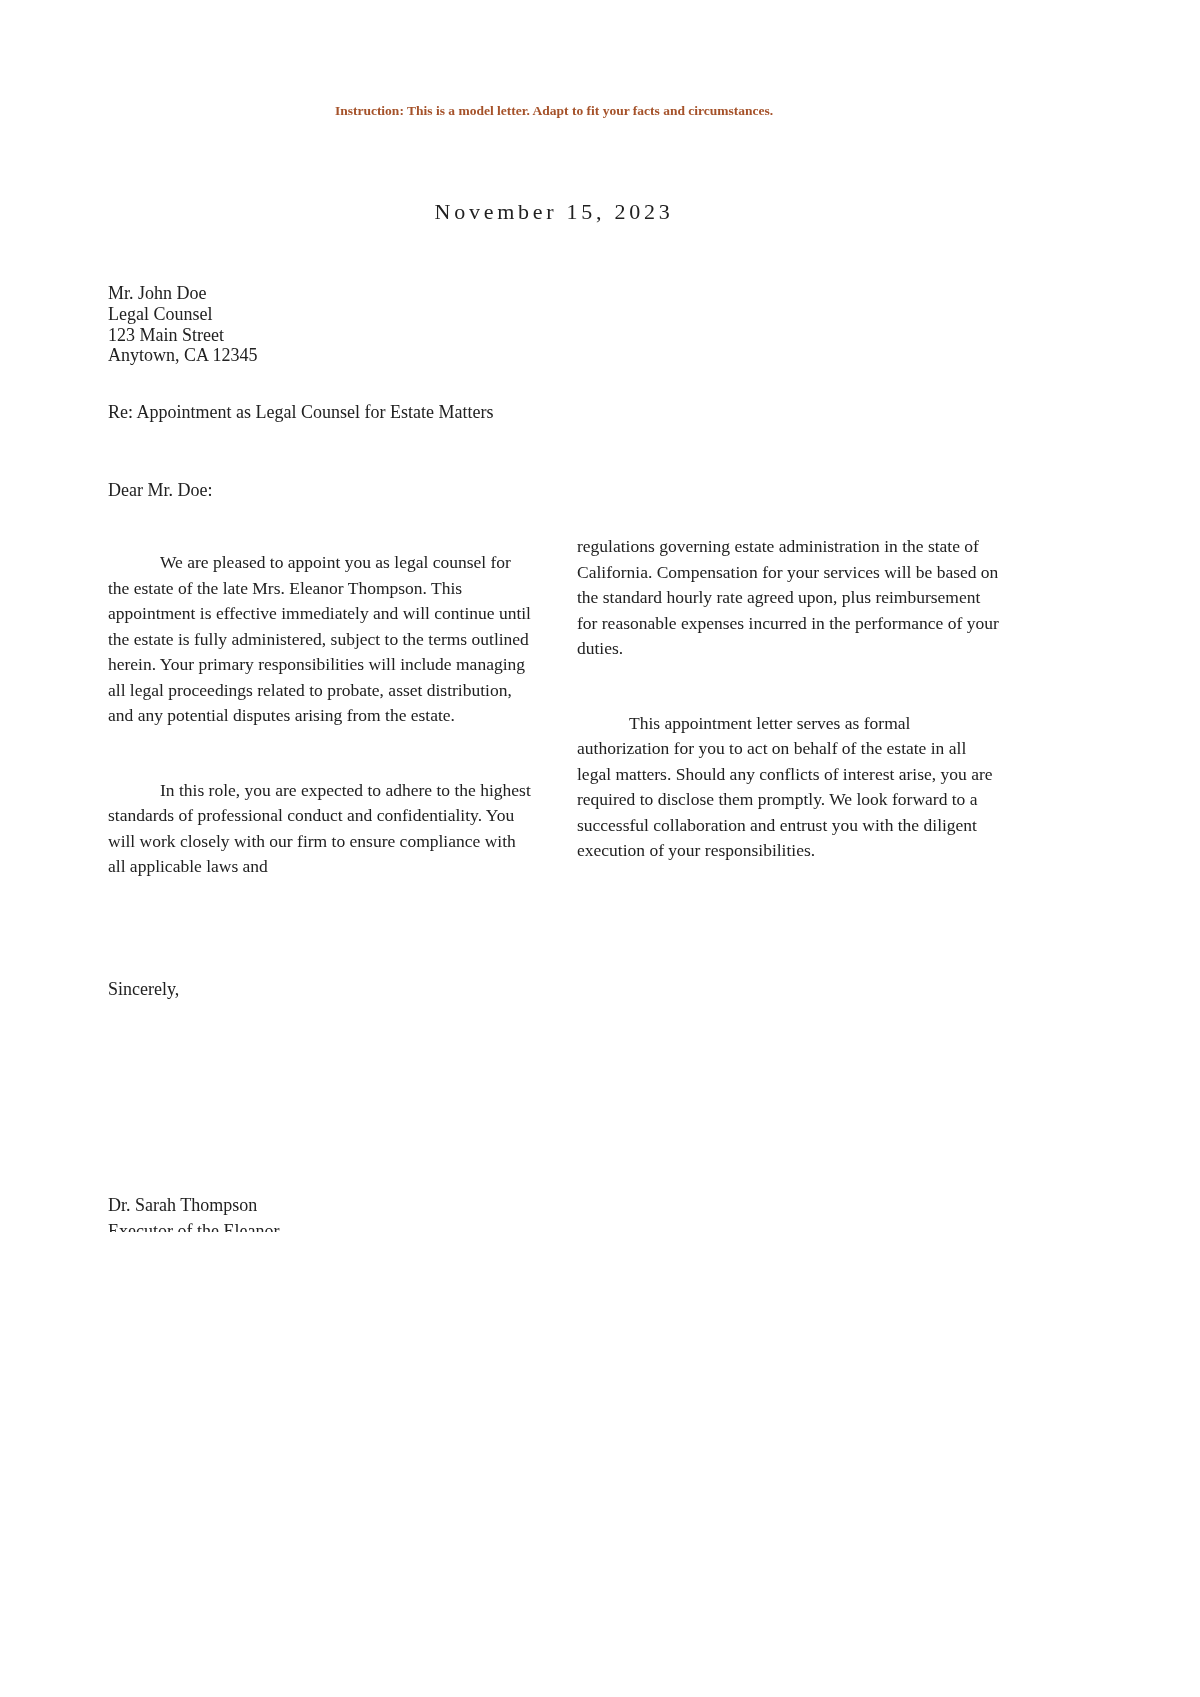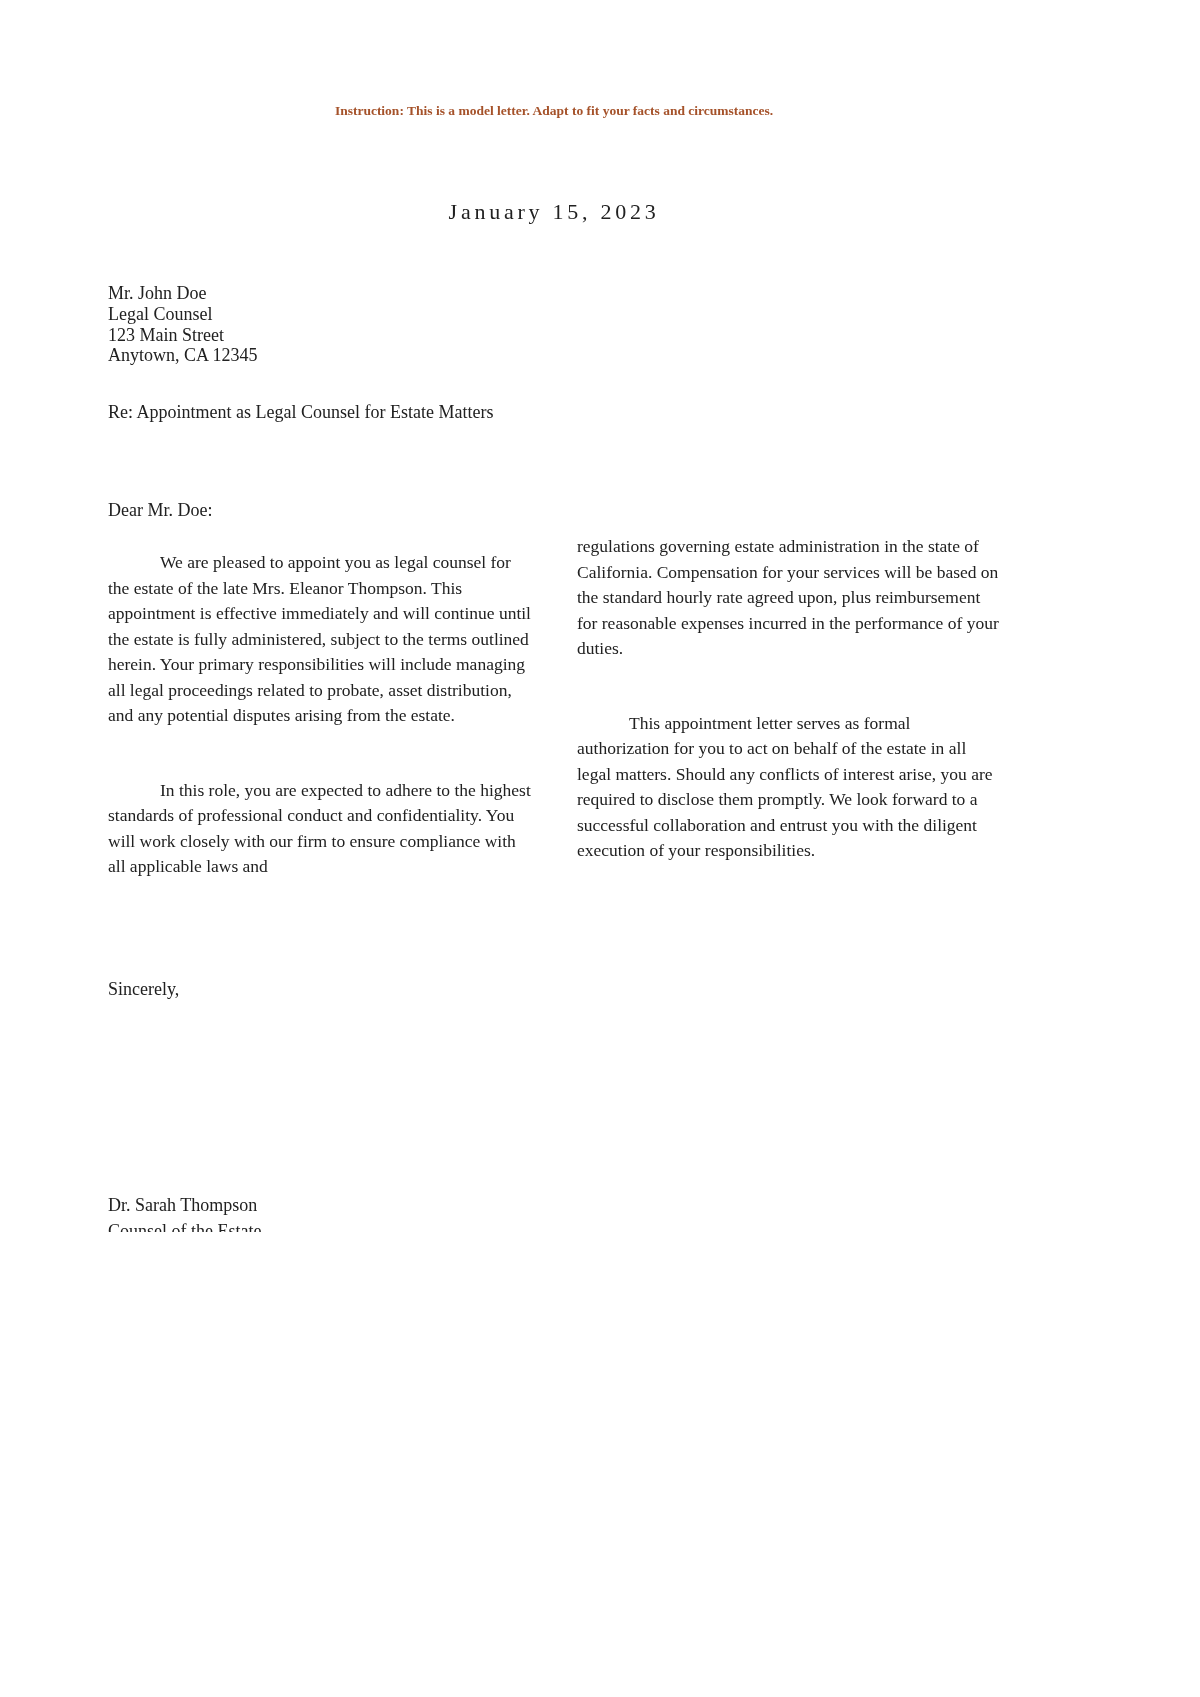--- a/index.html
+++ b/index.html
@@ -31,21 +31,21 @@
     letter-spacing: 0.17em;
   }
   .block {
     position: absolute;
     left: 108px;
     font-size: 18px;
     line-height: 25.5px;
   }
   .recipient { top: 283px; line-height: 20.8px; }
   .subject   { top: 400px; }
-  .salutation{ top: 478px; margin-top: 20px; }
+  .salutation{ top: 478px; }
   .body-columns {
     position: absolute;
     left: 108px;
     top: 534px;
     width: 892px;
     display: flex;
     gap: 46px;
   }
   .col { flex: 1 1 0; font-size: 17.5px; line-height: 25.5px; }
   .col-left { padding-top: 16px; }
@@ -55,21 +55,21 @@
   .signature   { top: 1193px; line-height: 25.5px; }
   .enclosure   { top: 1364px; text-align: right; }
 </style>
 </head>
 <body>
 
 <div class="page">
 
   <div class="content-centered instruction">Instruction: This is a model letter. Adapt to fit your facts and circumstances.</div>
 
-  <div class="content-centered letter-date">January 15, 2023</div>
+  <div class="content-centered letter-date">November 15, 2023</div>
 
   <div class="block recipient">
     <div>Mr. John Doe</div>
     <div>Legal Counsel</div>
     <div>123 Main Street</div>
     <div>Anytown, CA 12345</div>
   </div>
 
   <div class="block subject">Re: Appointment as Legal Counsel for Estate Matters</div>
 
@@ -83,18 +83,18 @@
     <div class="col col-right">
       <p>regulations governing estate administration in the state of California. Compensation for your services will be based on the standard hourly rate agreed upon, plus reimbursement for reasonable expenses incurred in the performance of your duties.</p>
       <p class="indent">This appointment letter serves as formal authorization for you to act on behalf of the estate in all legal matters. Should any conflicts of interest arise, you are required to disclose them promptly. We look forward to a successful collaboration and entrust you with the diligent execution of your responsibilities.</p>
     </div>
   </div>
 
   <div class="block valediction">Sincerely,</div>
 
   <div class="block signature">
     <div>Dr. Sarah Thompson</div>
-    <div>Counsel of the Estate</div>
+    <div>Executor of the Eleanor</div>
   </div>
 
   <div class="block enclosure">Enclosure: Copy of Estate Documents</div>
 
 </div>
 
 </body></html>

